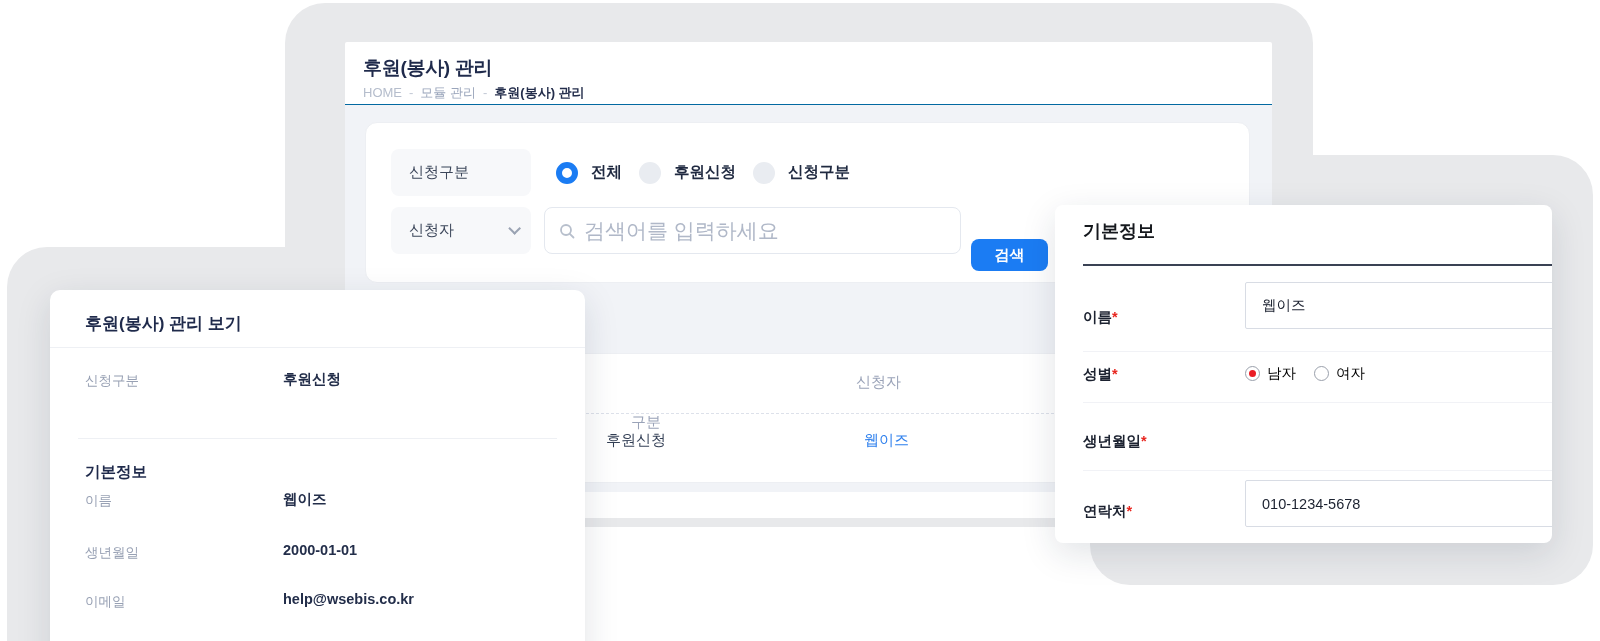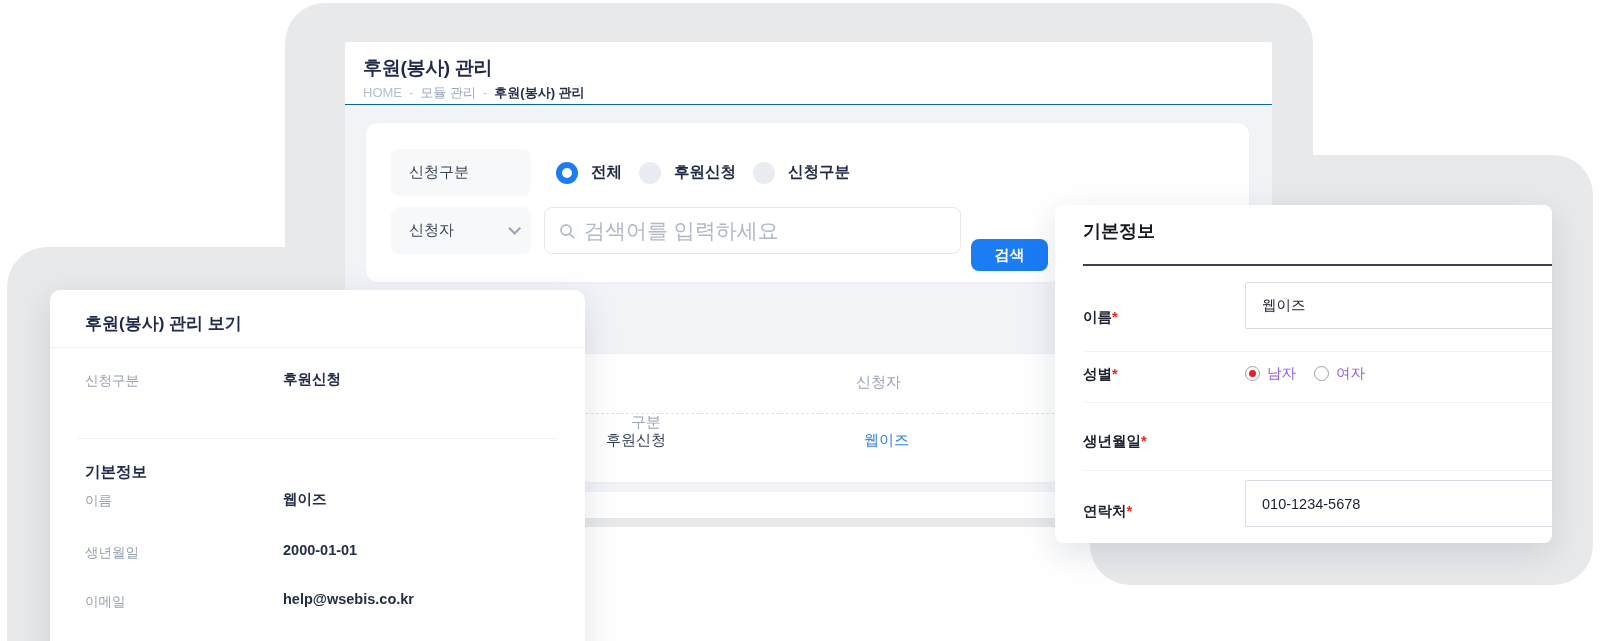--- a/index.html
+++ b/index.html
@@ -76,21 +76,21 @@
   #edit-title { left:28px; top:14px; font-size:18px; font-weight:700; color:#15181d; }
   #edit-underline { left:28px; right:0; top:59px; height:2px; background:#3a4254; }
   .e-row-divider { position:absolute; left:28px; right:0; border-top:1px solid #f1f2f6; }
   .e-label { position:absolute; left:28px; font-size:14.5px; font-weight:700; color:#1c2230;text-align:right; }
   .req { color:#e8261f; }
   .e-input { position:absolute; left:190px; right:-2px; height:47px; border:1px solid #d8dce4; border-radius:2px;
              padding-left:16px; font-size:14.5px; color:#1c2230; background:#fff; outline:none;
              font-family:"Liberation Sans","DejaVu Sans",sans-serif; }
   #gender-group { left:190px; top:159px; display:flex; align-items:center; gap:18px; }
   .g-opt { display:flex; align-items:center; gap:7px; cursor:pointer; }
-  .g-opt .lbl { font-size:14.5px; color:#8b5cf6; }
+  .g-opt .lbl { font-size:14.5px; color:#000000; }
   .g-rdo { width:15px; height:15px; border-radius:50%; border:1px solid #9aa0ab; background:#fff;
            display:flex; align-items:center; justify-content:center; }
   .g-rdo.on::after { content:""; width:7px; height:7px; border-radius:50%; background:#ea1d25; }
 </style>
 </head>
 <body>
 
 <div id="stage">
 
   <div id="shape-a" class="abs bgshape"></div>

